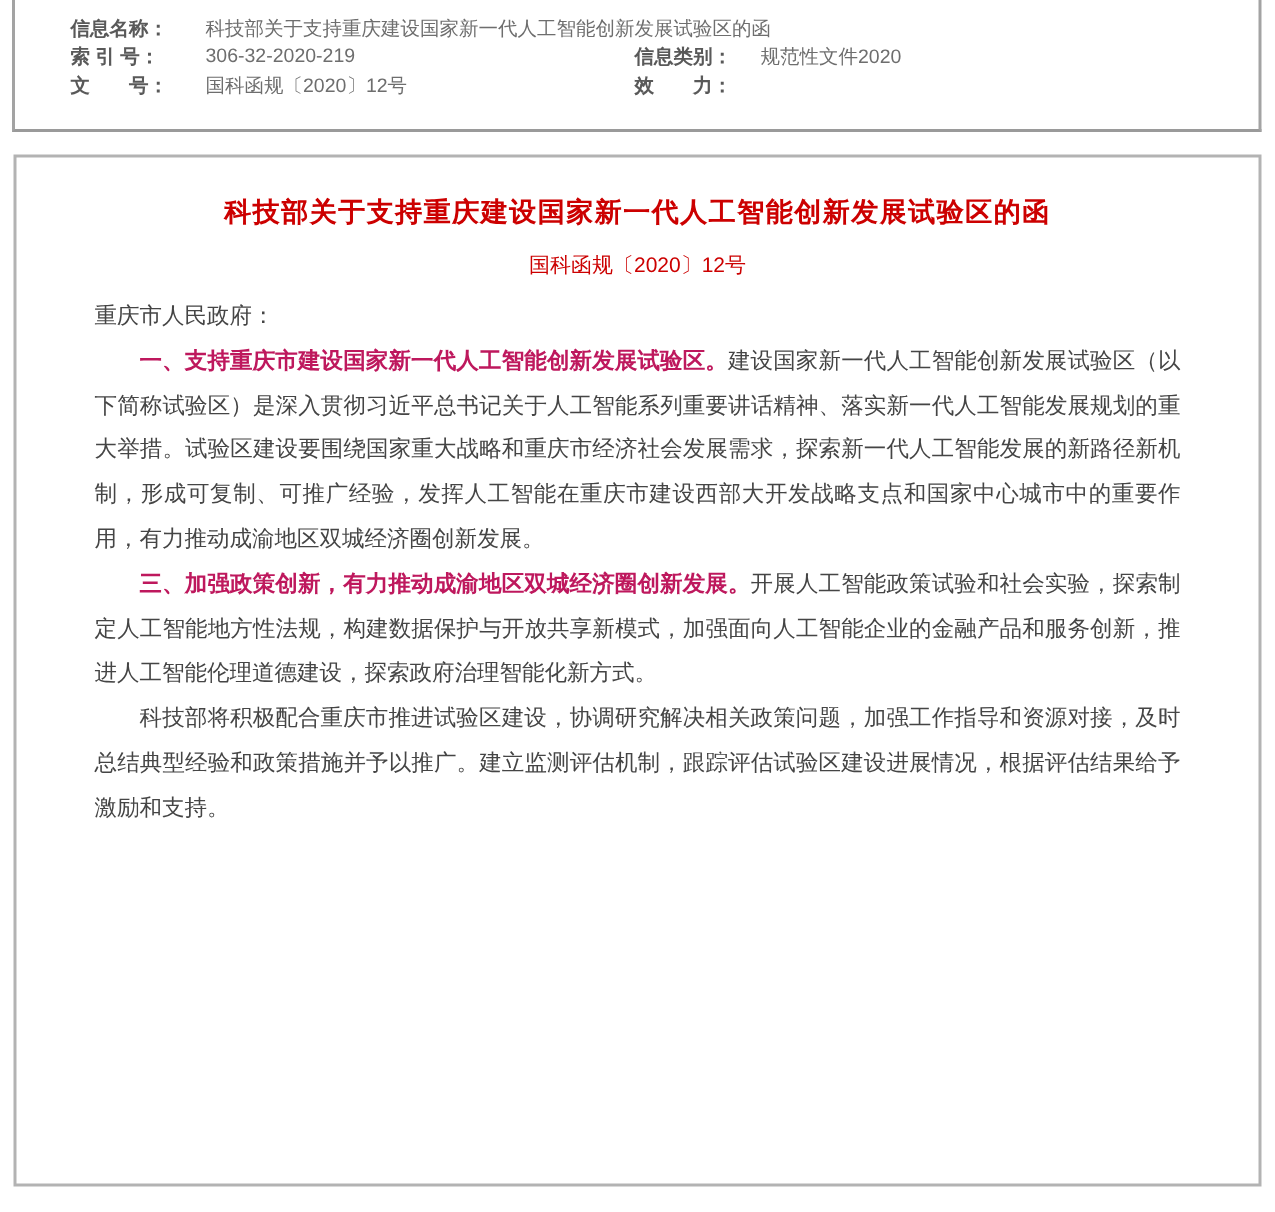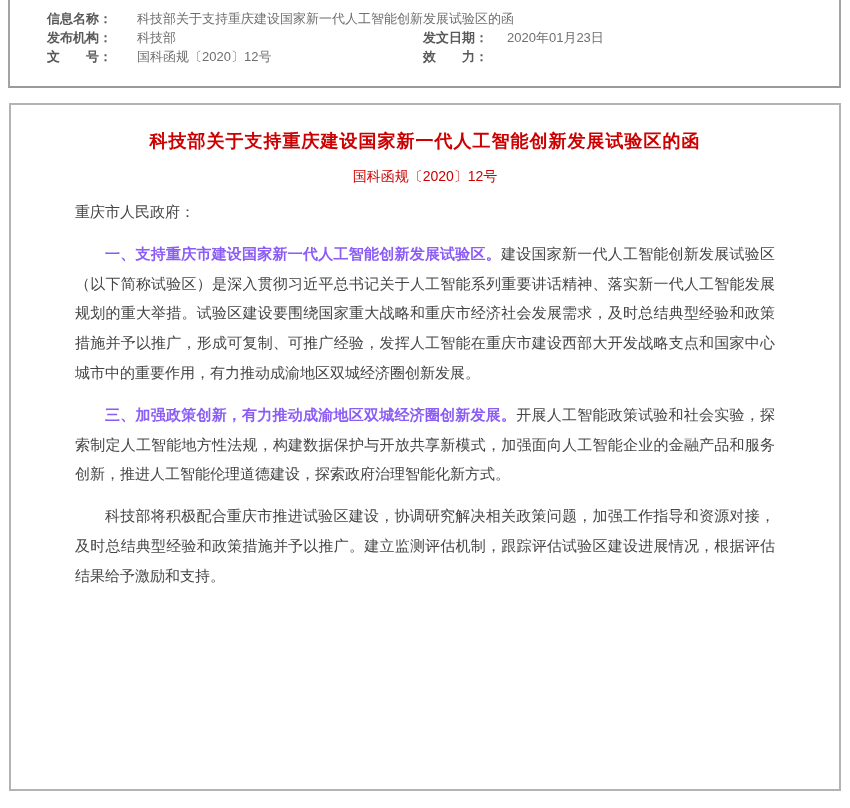--- a/index.html
+++ b/index.html
@@ -67,57 +67,57 @@
     font-size: 14px;
   }
   .doc-body {
     margin-top: 10px;
     padding: 0 52px;
     font-size: 15px;
     line-height: 29.8px;
     color: #454545;
     text-align: justify;
   }
-  .doc-body p { margin: 12px; text-indent: 2em; font-family: Liberation Serif, serif; }
+  .doc-body p { margin: 0; text-indent: 2em; }
   .doc-body p.salutation { text-indent: 0; }
-  .section-lead { font-weight: bold; color: #8b5cf6; }
+  .section-lead { font-weight: bold; color: #be185d; }
 </style>
 </head>
 <body>
 
 <div class="page">
 
   <div class="meta-box">
     <div class="meta-row">
       <span class="meta-label">信息名称：</span>
       <span class="meta-value">科技部关于支持重庆建设国家新一代人工智能创新发展试验区的函</span>
     </div>
     <div class="meta-row">
-      <span class="meta-label">发布机构：</span>
-      <span class="meta-value">科技部</span>
-      <span class="meta-label2">发文日期：</span>
-      <span class="meta-value2">2020年01月23日</span>
+      <span class="meta-label">索 引 号：</span>
+      <span class="meta-value">306-32-2020-219</span>
+      <span class="meta-label2">信息类别：</span>
+      <span class="meta-value2">规范性文件2020</span>
     </div>
     <div class="meta-row">
       <span class="meta-label">文　　号：</span>
       <span class="meta-value">国科函规〔2020〕12号</span>
       <span class="meta-label2">效　　力：</span>
       <span class="meta-value2"></span>
     </div>
   </div>
 
   <div class="doc-box">
     <div class="doc-title">科技部关于支持重庆建设国家新一代人工智能创新发展试验区的函</div>
     <div class="doc-number">国科函规〔2020〕12号</div>
 
     <div class="doc-body">
       <p class="salutation">重庆市人民政府：</p>
 
 
-      <p><span class="section-lead">一、支持重庆市建设国家新一代人工智能创新发展试验区。</span><span>建设国家新一代人工智能创新发展试验区（以下简称试验区）是深入贯彻习近平总书记关于人工智能系列重要讲话精神、落实新一代人工智能发展规划的重大举措。试验区建设要围绕国家重大战略和重庆市经济社会发展需求，及时总结典型经验和政策措施并予以推广，形成可复制、可推广经验，发挥人工智能在重庆市建设西部大开发战略支点和国家中心城市中的重要作用，有力推动成渝地区双城经济圈创新发展。</span></p>
+      <p><span class="section-lead">一、支持重庆市建设国家新一代人工智能创新发展试验区。</span><span>建设国家新一代人工智能创新发展试验区（以下简称试验区）是深入贯彻习近平总书记关于人工智能系列重要讲话精神、落实新一代人工智能发展规划的重大举措。试验区建设要围绕国家重大战略和重庆市经济社会发展需求，探索新一代人工智能发展的新路径新机制，形成可复制、可推广经验，发挥人工智能在重庆市建设西部大开发战略支点和国家中心城市中的重要作用，有力推动成渝地区双城经济圈创新发展。</span></p>
 
 
       <p><span class="section-lead">三、加强政策创新，有力推动成渝地区双城经济圈创新发展。</span><span>开展人工智能政策试验和社会实验，探索制定人工智能地方性法规，构建数据保护与开放共享新模式，加强面向人工智能企业的金融产品和服务创新，推进人工智能伦理道德建设，探索政府治理智能化新方式。</span></p>
 
       <p><span class="section-lead"></span><span>科技部将积极配合重庆市推进试验区建设，协调研究解决相关政策问题，加强工作指导和资源对接，及时总结典型经验和政策措施并予以推广。建立监测评估机制，跟踪评估试验区建设进展情况，根据评估结果给予激励和支持。</span></p>
 
     </div>
   </div>
 
 </div>

